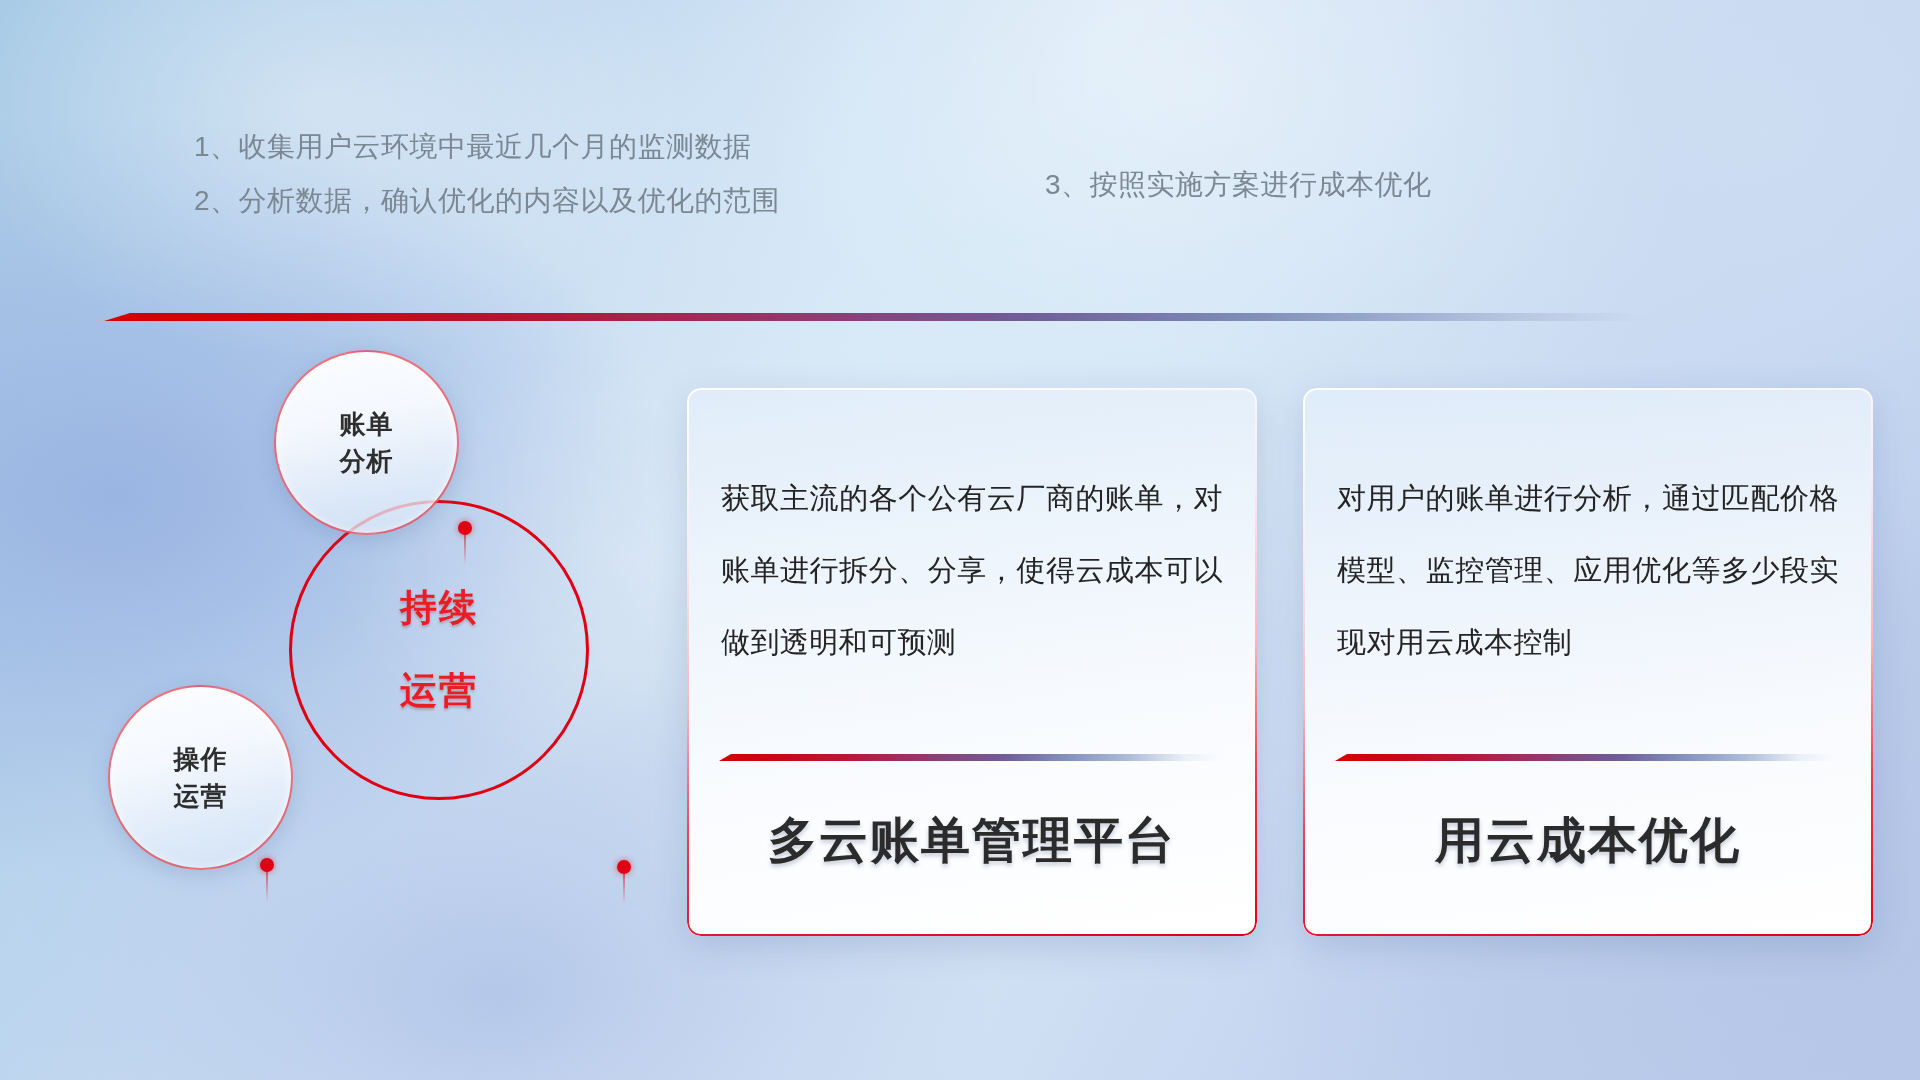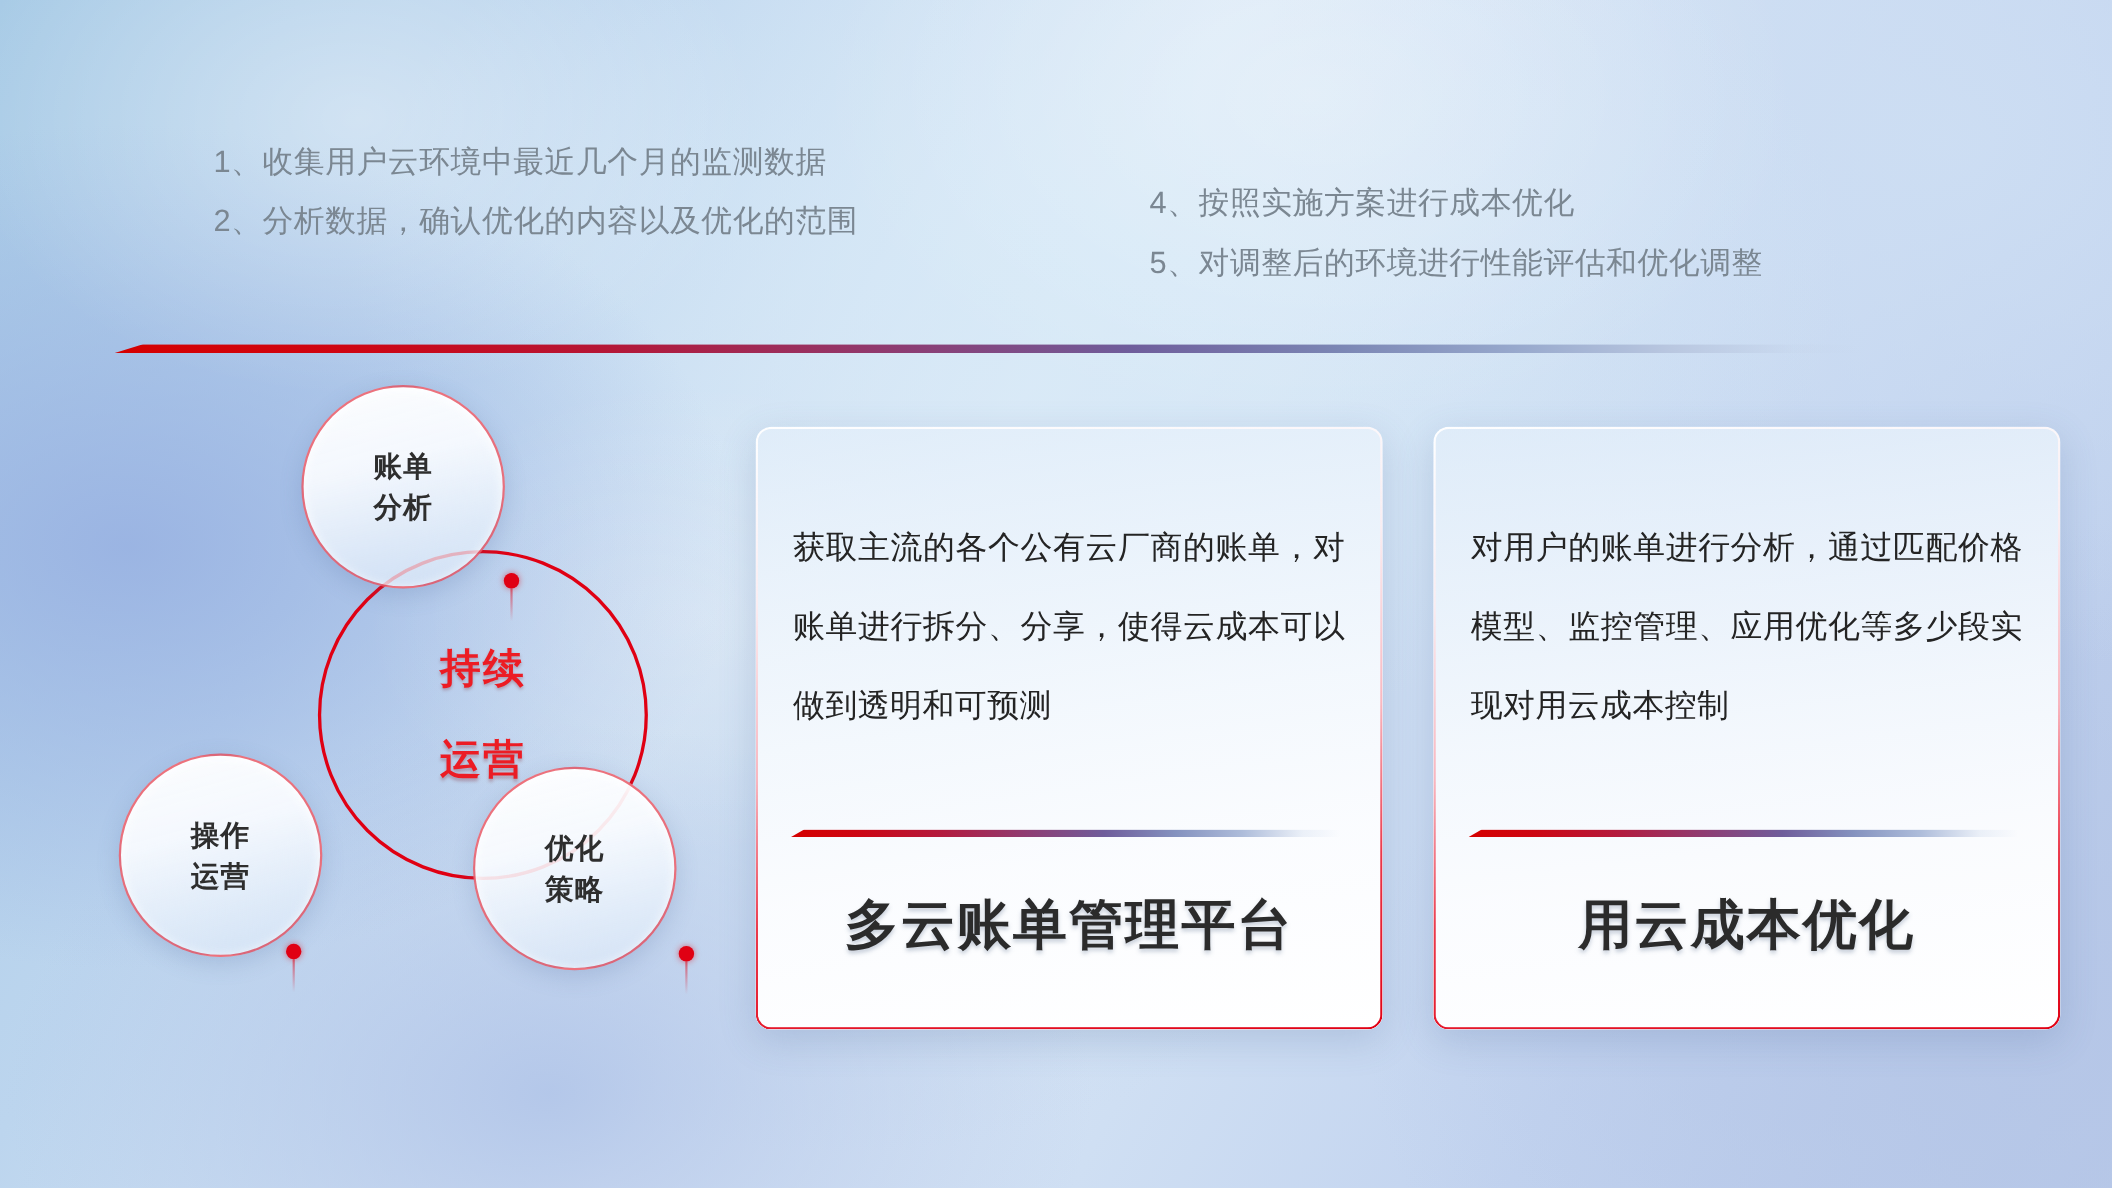--- a/index.html
+++ b/index.html
@@ -220,45 +220,40 @@
 <body>
 
 <div id="stage">
 
   <div class="steps-col steps-left">
     <div class="step-line">1、收集用户云环境中最近几个月的监测数据</div>
     <div class="step-line">2、分析数据，确认优化的内容以及优化的范围</div>
   </div>
 
   <div class="steps-col steps-right">
-    <div class="step-line">4、按照实施方案进行成本优化</div>
-    <div class="step-line">5、对调整后的环境进行性能评估和优化调整</div>
+    <div class="step-line">3、按照实施方案进行成本优化</div>
   </div>
 
   <div class="rule"></div>
 
   <div class="diagram">
     <div class="ring"></div>
     <div class="ring-center">
       <span>持续</span>
       <span>运营</span>
     </div>
 
     <div class="bubble bubble-top">
       <span>账单</span>
       <span>分析</span>
     </div>
     <div class="bubble bubble-left">
       <span>操作</span>
       <span>运营</span>
     </div>
-    <div class="bubble bubble-right">
-      <span>优化</span>
-      <span>策略</span>
-    </div>
 
     <div class="node-tail tail-top"></div>
     <div class="node-tail tail-left"></div>
     <div class="node-tail tail-right"></div>
 
     <div class="node-dot dot-top"></div>
     <div class="node-dot dot-left"></div>
     <div class="node-dot dot-right"></div>
   </div>
 

